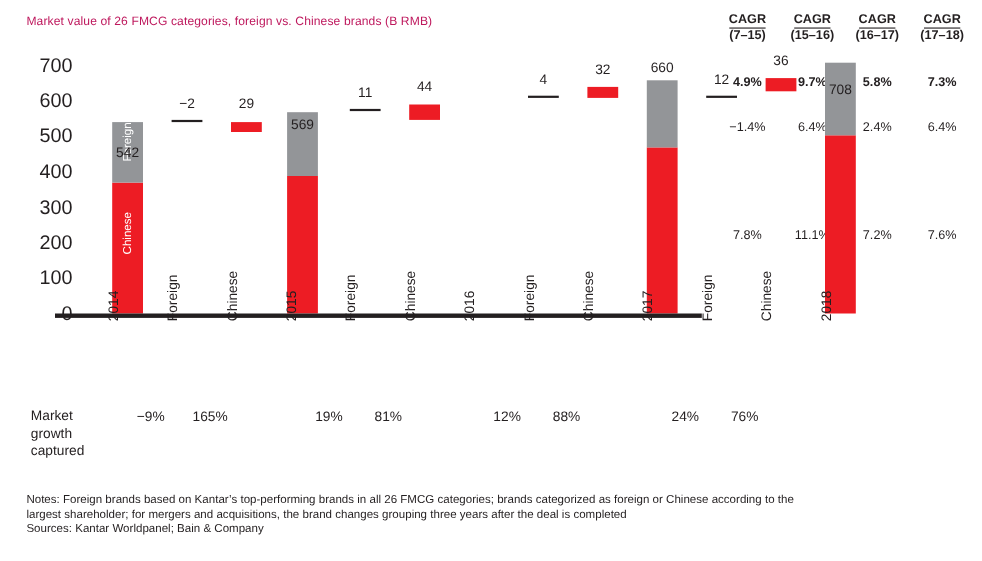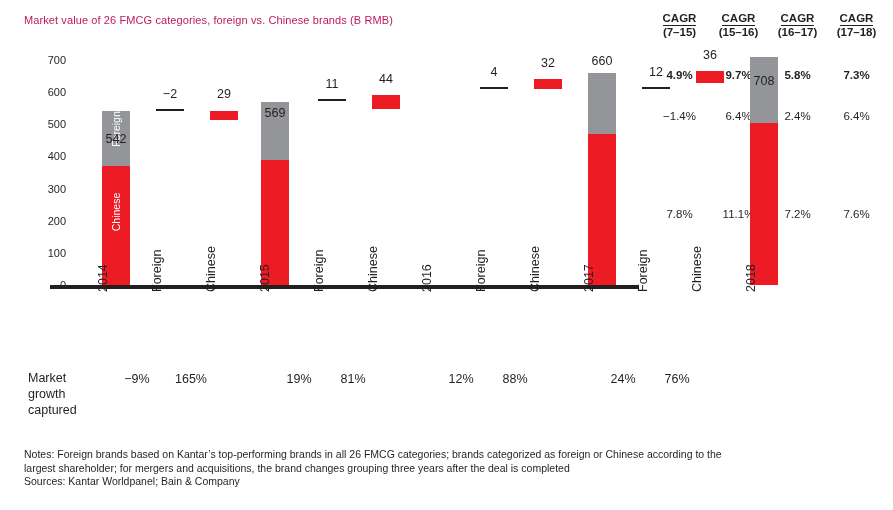--- a/index.html
+++ b/index.html
@@ -78,21 +78,21 @@
   .y-axis {
     position: absolute;
     left: 0;
     top: 0;
     width: 48px;
     height: 225px;
   }
   .y-tick {
     position: absolute;
     right: 6px;
-    font-size: 11px;
+    font-size: 18px;
     transform: translateY(-50%);
     text-align: left;
   }
   .plot {
     position: absolute;
     left: 54px;
     top: 0;
     width: 560px;
     height: 225px;
   }

